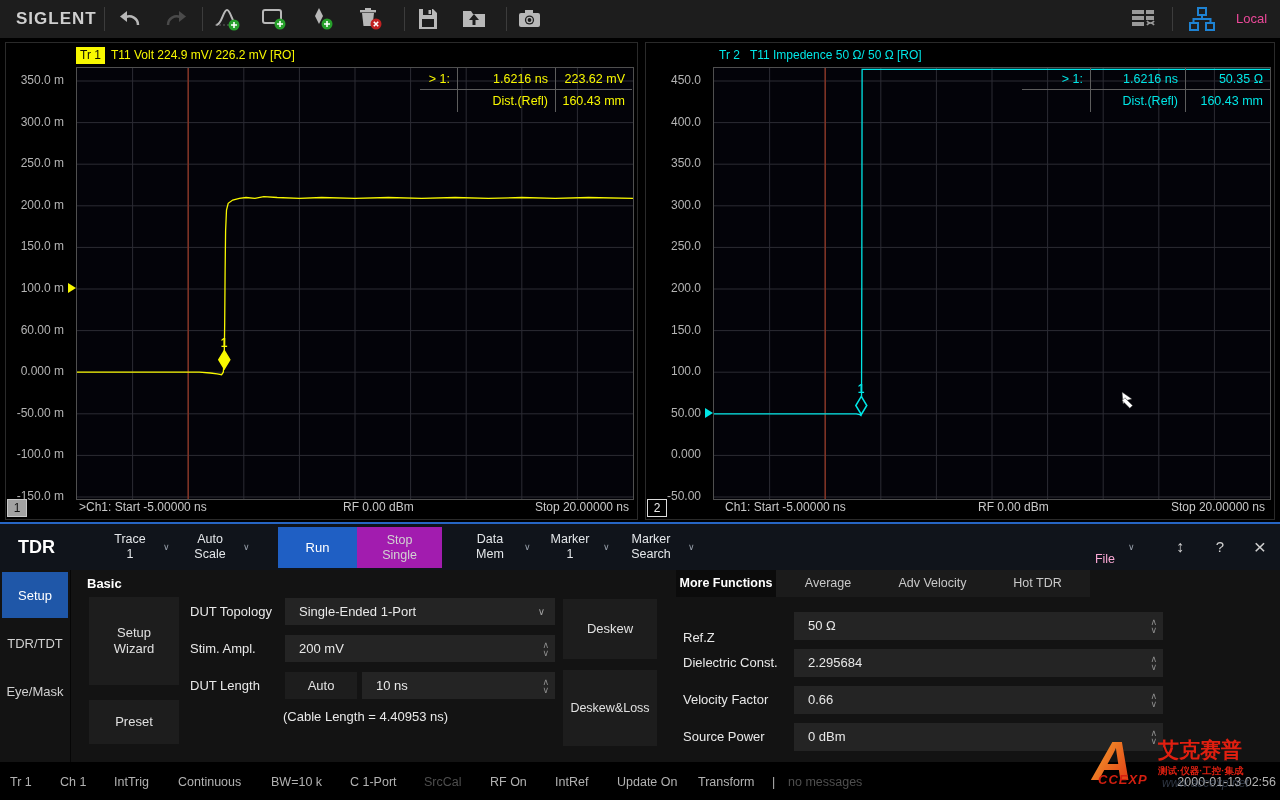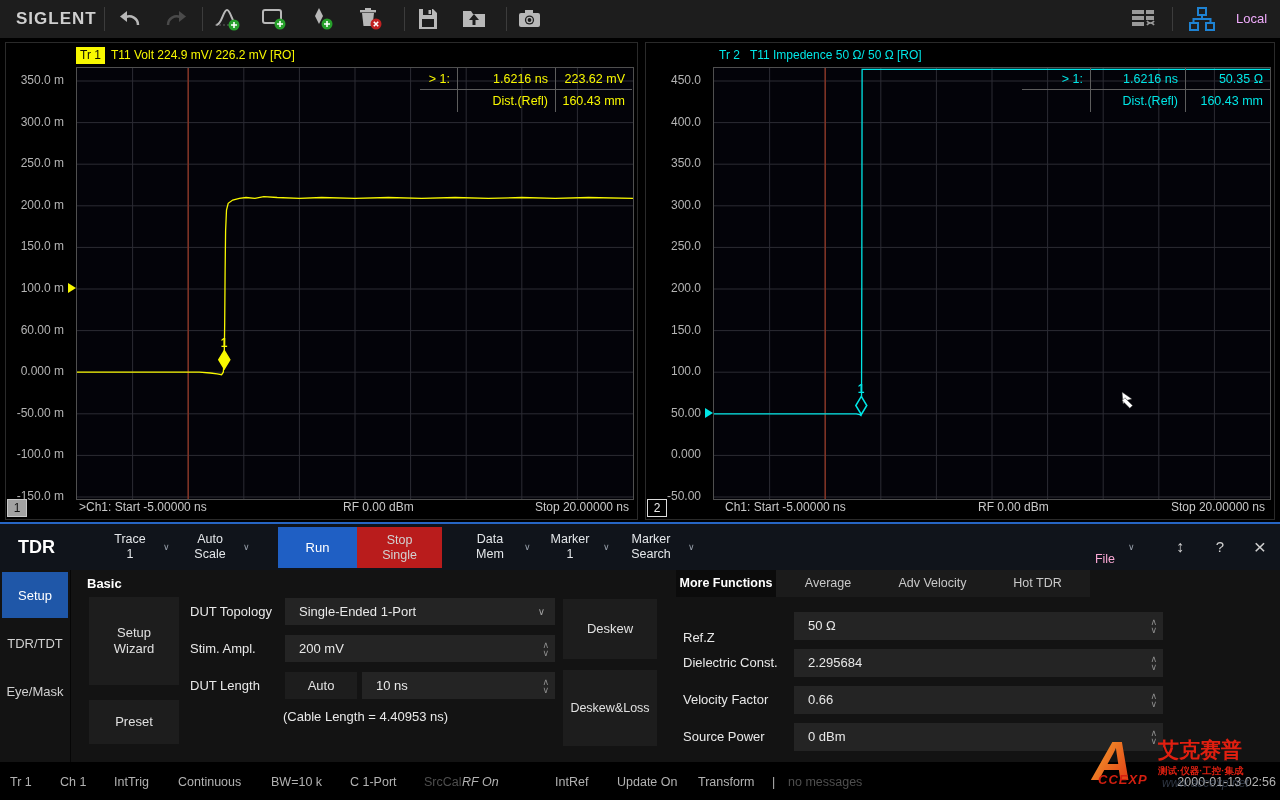--- a/index.html
+++ b/index.html
@@ -5,21 +5,21 @@
   html,body{margin:0;padding:0;}
   body{width:1280px;height:800px;background:#000;position:relative;overflow:hidden;
        font-family:"Liberation Sans","DejaVu Sans",sans-serif;color:#ddd;
        -webkit-font-smoothing:antialiased;}
 
   
   #toolbar{position:absolute;left:0;top:0;width:1280px;height:38px;background:#1d1d1d;}
   #brand{position:absolute;left:16px;top:9px;font-size:17px;font-weight:bold;letter-spacing:1px;color:#cfcfcf;}
   .tb-sep{position:absolute;top:7px;width:1px;height:24px;background:#3c3c3c;}
   .tb-icon{position:absolute;top:6px;width:28px;height:26px;display:flex;align-items:center;justify-content:center;cursor:pointer;}
-  #local-label{position:absolute;left:1236px;top:11px;font-size:13px;color:#f0abfc;}
+  #local-label{position:absolute;left:1236px;top:11px;font-size:13px;color:#ec4899;}
 
   
   .chart-panel{position:absolute;top:42px;height:478px;background:#000;border:1px solid #2a2a2a;box-sizing:border-box;}
   #chartL{left:5px;width:633px;}
   #chartR{left:645px;width:630px;}
   .chart-title{position:absolute;top:4px;height:17px;font-size:12px;white-space:nowrap;line-height:17px;}
   .badge-y{display:inline-block;background:#f8f800;color:#101000;padding:0 4px;margin-right:6px;}
   .badge-c{display:inline-block;color:#00e6e6;margin-right:10px;}
   .t-y{color:#f8f800;}  .t-c{color:#00e6e6;}
   .plot{position:absolute;top:24px;background:#030309;border:1px solid #4f4f4f;}
@@ -38,21 +38,21 @@
   .win-badge.inactive{background:#000;border:1px solid #ddd;color:#eee;}
   .ref-arrow{position:absolute;width:0;height:0;border-top:5px solid transparent;border-bottom:5px solid transparent;border-left:8px solid #f8f800;}
 
   
   #tdr-head{position:absolute;left:0;top:522px;width:1280px;height:48px;background:#10141b;border-top:2px solid #2766c4;box-sizing:border-box;}
   #tdr-title{position:absolute;left:18px;top:0;height:46px;line-height:46px;font-size:18px;font-weight:600;color:#fff;}
   .hmenu{position:absolute;top:8px;text-align:center;font-size:12.5px;line-height:15px;color:#e4e7ea;cursor:pointer;}
   .hmenu1{position:absolute;top:12px;height:46px;line-height:46px;text-align:center;font-size:12.5px;color:#f9a8d4;cursor:pointer;}
   .chev{position:absolute;top:18px;font-size:9px;color:#9aa2ad;}
   #btn-run{position:absolute;left:278px;top:3px;width:79px;height:41px;background:#1f5fc4;color:#fff;font-size:13px;display:flex;align-items:center;justify-content:center;cursor:pointer;}
-  #btn-stop{position:absolute;left:357px;top:3px;width:85px;height:41px;background:#b91c1c;color:#d2d2d2;font-size:12.5px;line-height:15px;display:flex;align-items:center;justify-content:center;text-align:center;cursor:pointer;}
+  #btn-stop{position:absolute;left:357px;top:3px;width:85px;height:41px;background:#a21caf;color:#d2d2d2;font-size:12.5px;line-height:15px;display:flex;align-items:center;justify-content:center;text-align:center;cursor:pointer;}
   .hicon{position:absolute;top:0;height:46px;line-height:46px;color:#cfcfcf;cursor:pointer;text-align:center;}
 
   
   #tdr-body{position:absolute;left:0;top:570px;width:1280px;height:192px;background:#131313;}
   .side-item{position:absolute;left:2px;width:66px;height:46px;display:flex;align-items:center;justify-content:center;font-size:13px;color:#d0d0d0;cursor:pointer;}
   .side-item.active{background:#1f57a8;color:#fff;}
   .side-sep{position:absolute;left:70px;top:0;width:1px;height:192px;background:#060606;}
   #basic-heading{position:absolute;left:87px;top:6px;font-size:13px;font-weight:bold;color:#fff;}
   .btn{position:absolute;background:#1d1d1d;color:#e0e0e0;font-size:13px;line-height:16px;display:flex;align-items:center;justify-content:center;text-align:center;cursor:pointer;}
   .flabel{position:absolute;font-size:13px;color:#e8e8e8;line-height:27px;white-space:nowrap;}
@@ -434,21 +434,21 @@
   <span id="sb-sep" style="left:772px">|</span>
   <span class="dim" style="left:788px">no messages</span>
   <span id="sb-time">2000-01-13 02:56</span>
 <span style="left: 10px;">Tr 1</span>
     <span style="left: 60px;">Ch 1</span>
     <span style="left: 114px;">IntTrig</span>
     <span style="left: 178px;">Continuous</span>
     <span style="left: 271px;">BW=10 k</span>
     <span style="left: 350px;">C 1-Port</span>
     <span class="dim" style="left: 424px;">SrcCal</span>
-    <span style="left: 462px; font-style: italic;">RF On</span>
+    <span style="left: 490px;">RF On</span>
     <span style="left: 555px;">IntRef</span>
     <span style="left: 617px;">Update On</span>
     <span style="left: 698px;">Transform</span>
   </div>
 
 <div id="watermark">
   <svg style="position:absolute;left:12px;top:10px" width="70" height="62">
     <defs>
         <linearGradient id="wg" x1="0" y1="0" x2="1" y2="1">
       <stop offset="0" stop-color="#f9b232"></stop>

